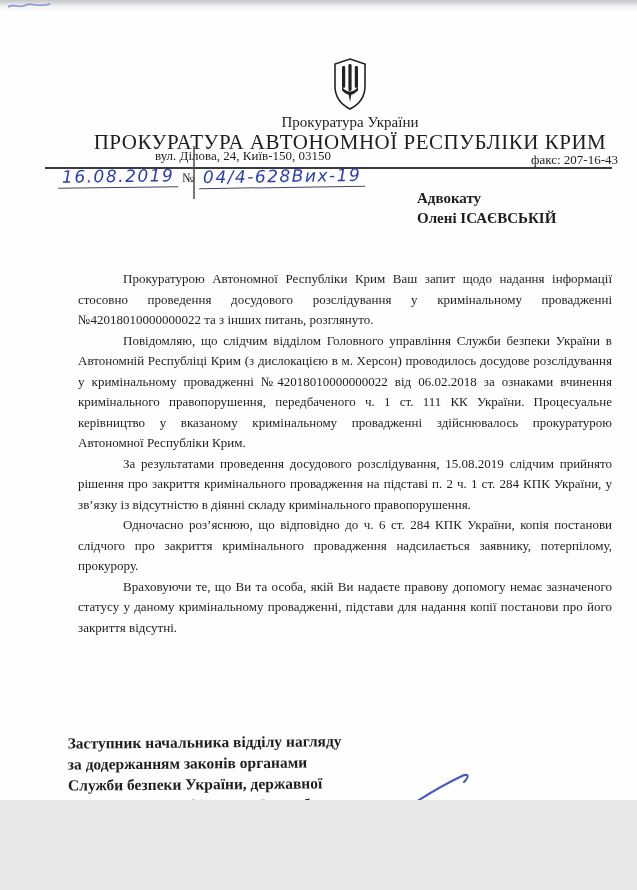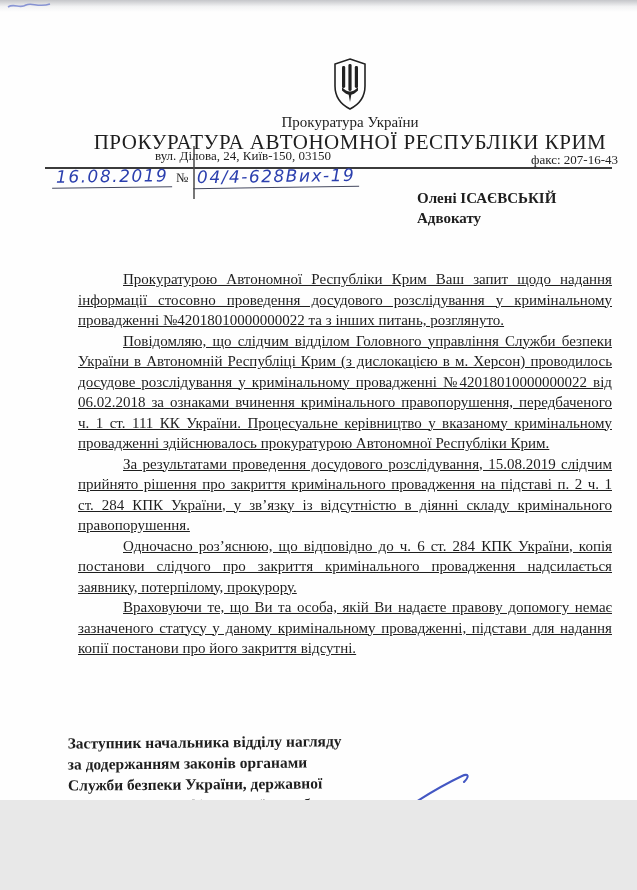--- a/index.html
+++ b/index.html
@@ -24,40 +24,40 @@
   .corner-mark{position:absolute;top:1px;left:6px;opacity:.55;}
 
   .emblem{position:absolute;left:332px;top:57px;}
 
   .org-parent{position:absolute;left:60px;width:580px;top:114px;text-align:center;font-size:15px;}
   .org-title{position:absolute;left:20px;width:660px;top:130px;text-align:center;font-size:21px;letter-spacing:.5px;white-space:nowrap;}
   .addr{position:absolute;left:115px;top:148px;font-size:13px;margin-left:40px;}
   .fax{position:absolute;right:27px;top:152px;font-size:13px;}
   .head-rule{position:absolute;left:45px;top:167px;width:567px;border-top:2px solid #3b3b3b;}
 
-  .ref{position:absolute;left:52px;top:166px;display:flex;align-items:flex-end;}
+  .ref{position:absolute;left:58px;top:166px;display:flex;align-items:flex-end;}
   .hand{
     font-family:"DejaVu Sans", sans-serif;
     font-style:italic;
     color:#2b3fae;
     font-size:17px;
     letter-spacing:1.5px;
     transform:rotate(-.8deg);
   }
   .ref .seg{border-bottom:1.6px solid #44485e;padding:0 4px 1px 4px;}
   .ref .no{font-size:13px;color:#222;margin:0 4px 2px 4px;font-style:normal;}
   .fold-line{position:absolute;left:193px;top:146px;width:1.5px;height:53px;background:#4a4a4a;opacity:.75;}
 
   .recipient{position:absolute;left:417px;top:188px;line-height:20px;}
   .recipient .b{font-weight:bold;font-size:15px;}
   .recipient .a{font-size:13.5px;}
 
   .body-text{
     position:absolute;left:78px;top:269px;width:534px;
-    font-size:15px;line-height:20.5px;text-align:justify;text-decoration:underline;
+    font-size:13px;line-height:20.5px;text-align:justify;
   }
   .body-text p{margin:0;text-indent:45px;}
 
   .sig-block{
     position:absolute;left:68px;top:731px;width:370px;
     font-weight:bold;font-size:15.5px;line-height:21px;
     transform:rotate(-.5deg);
   }
   .sig-name{position:absolute;left:473px;top:810px;font-weight:bold;font-size:16px;white-space:nowrap;font-style:italic;}
 
@@ -113,22 +113,22 @@
   <div class="head-rule"></div>
 
   <div class="ref">
     <span class="hand seg">16.08.2019</span>
     <span class="no">№</span>
     <span class="hand seg">04/4-628Вих-19</span>
   </div>
   <div class="fold-line"></div>
 
   <div class="recipient">
+    <div class="b">Адвокату</div>
     <div class="b">Олені ІСАЄВСЬКІЙ</div>
-    <div class="b">Адвокату</div>
   </div>
 
   <div class="body-text">
     <p>Прокуратурою Автономної Республіки Крим Ваш запит щодо надання інформації стосовно проведення досудового розслідування у кримінальному провадженні №42018010000000022 та з інших питань, розглянуто.</p>
     <p>Повідомляю, що слідчим відділом Головного управління Служби безпеки України в Автономній Республіці Крим (з дислокацією в м. Херсон) проводилось досудове розслідування у кримінальному провадженні №42018010000000022 від 06.02.2018 за ознаками вчинення кримінального правопорушення, передбаченого ч. 1 ст. 111 КК України. Процесуальне керівництво у вказаному кримінальному провадженні здійснювалось прокуратурою Автономної Республіки Крим.</p>
     <p>За результатами проведення досудового розслідування, 15.08.2019 слідчим прийнято рішення про закриття кримінального провадження на підставі п. 2 ч. 1 ст. 284 КПК України, у зв’язку із відсутністю в діянні складу кримінального правопорушення.</p>
     <p>Одночасно роз’яснюю, що відповідно до ч. 6 ст. 284 КПК України, копія постанови слідчого про закриття кримінального провадження надсилається заявнику, потерпілому, прокурору.</p>
     <p>Враховуючи те, що Ви та особа, якій Ви надаєте правову допомогу немає зазначеного статусу у даному кримінальному провадженні, підстави для надання копії постанови про його закриття відсутні.</p>
   </div>
 

